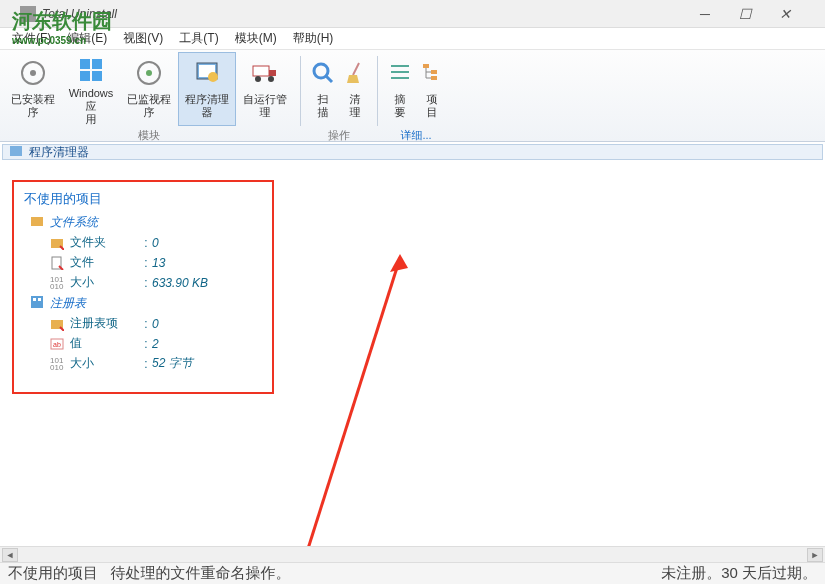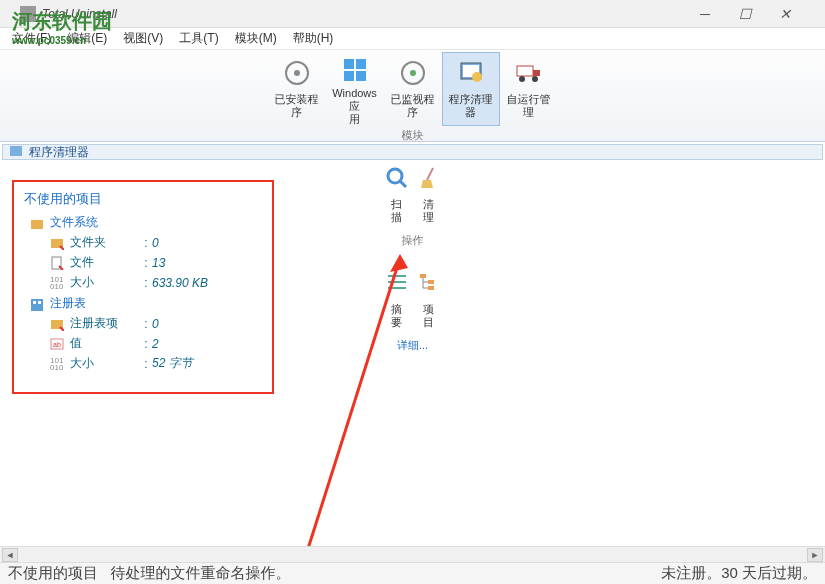--- a/index.html
+++ b/index.html
@@ -6,38 +6,38 @@
 body { width: 825px; height: 584px; background: #fff; overflow: hidden; position: relative; font-size: 12px; }
 
 .titlebar { height: 28px; background: #f0f0f0; display: flex; align-items: center; padding: 0 20px; border-bottom: 1px solid #ddd; font-style: italic; }
 .titlebar .icon { width: 16px; height: 16px; background: #999; margin-right: 6px; }
 .titlebar .title { flex: 1; color: #444; font-size: 12px; }
 .titlebar .wbtn { width: 40px; height: 28px; display: flex; align-items: center; justify-content: center; color: #555; font-size: 14px; }
 
 .menubar { height: 22px; display: flex; align-items: center; padding: 0 6px; font-size: 12px; color: #333; gap: 4px; border-bottom: 1px solid #e5e5e5; }
 .menubar span { padding: 2px 6px; }
 
-.ribbon { height: 92px; background: linear-gradient(#fdfdfd,#f0f3f7); display: flex; border-bottom: 1px solid #c5d0de; flex-direction: column; }
+.ribbon { height: 92px; background: linear-gradient(#fdfdfd,#f0f3f7); display: flex; border-bottom: 1px solid #c5d0de; }
 .rgroup { display: flex; flex-direction: column; align-items: center; padding: 2px 4px 0; }
 .rgroup .items { display: flex; }
 .rgroup .glabel { font-size: 11px; color: #777; margin-top: 2px; }
 .rbtn { width: 58px; height: 74px; display: flex; flex-direction: column; align-items: center; justify-content: flex-start; padding-top: 4px; font-size: 11px; text-align: center; color: #333; border: 1px solid transparent; }
 .rbtn.selected { background: #d6e5f5; border: 1px solid #9bbde0; }
 .rbtn.narrow { width: 32px; }
 .ricon { width: 32px; height: 32px; margin-bottom: 4px; display: flex; align-items: center; justify-content: center; }
 .rlabel { line-height: 13px; }
 .rsep { width: 1px; background: #c5d0de; margin: 6px 2px; height: 70px; }
 
 .breadcrumb { height: 16px; background: #eaf1f9; border: 1px solid #bcd0e5; margin: 2px; display: flex; align-items: center; padding: 0 6px; color: #1a4f8b; font-size: 12px; gap: 6px; }
 .breadcrumb .bicon { width: 14px; height: 14px; }
 
 .content { position: relative; height: 380px; padding: 8px; }
 .box { position: absolute; left: 12px; top: 18px; width: 262px; height: 214px; border: 2px solid #e32; padding: 8px 10px; }
 .box h3 { color: #1a6fc9; font-size: 13px; font-weight: normal; margin-bottom: 6px; }
-.section { color: #1a6fc9; margin: 4px 0 2px 6px; display: flex; align-items: flex-end; gap: 6px; }
+.section { color: #1a6fc9; margin: 4px 0 2px 6px; display: flex; align-items: flex-start; gap: 6px; font-style: italic; }
 .row { display: flex; margin: 3px 0 3px 26px; color: #168; font-size: 12px; align-items: center; }
 .row .ricn { width: 14px; height: 14px; margin-right: 6px; }
 .row .klabel { width: 70px; }
 .row .sep { width: 12px; text-align: center; color: #168; }
 .row .val { color: #168; font-style: italic; }
 
 .arrow { position: absolute; left: 240px; top: 92px; pointer-events: none; }
 
 .scrollbars { position: absolute; bottom: 22px; left: 0; right: 0; height: 16px; background: #f0f0f0; border-top: 1px solid #ddd; display: flex; justify-content: space-between; align-items: center; padding: 0 2px; }
 .sbtn { width: 16px; height: 14px; background: #e5e5e5; border: 1px solid #ccc; display: flex; align-items: center; justify-content: center; font-size: 9px; color: #666; }

